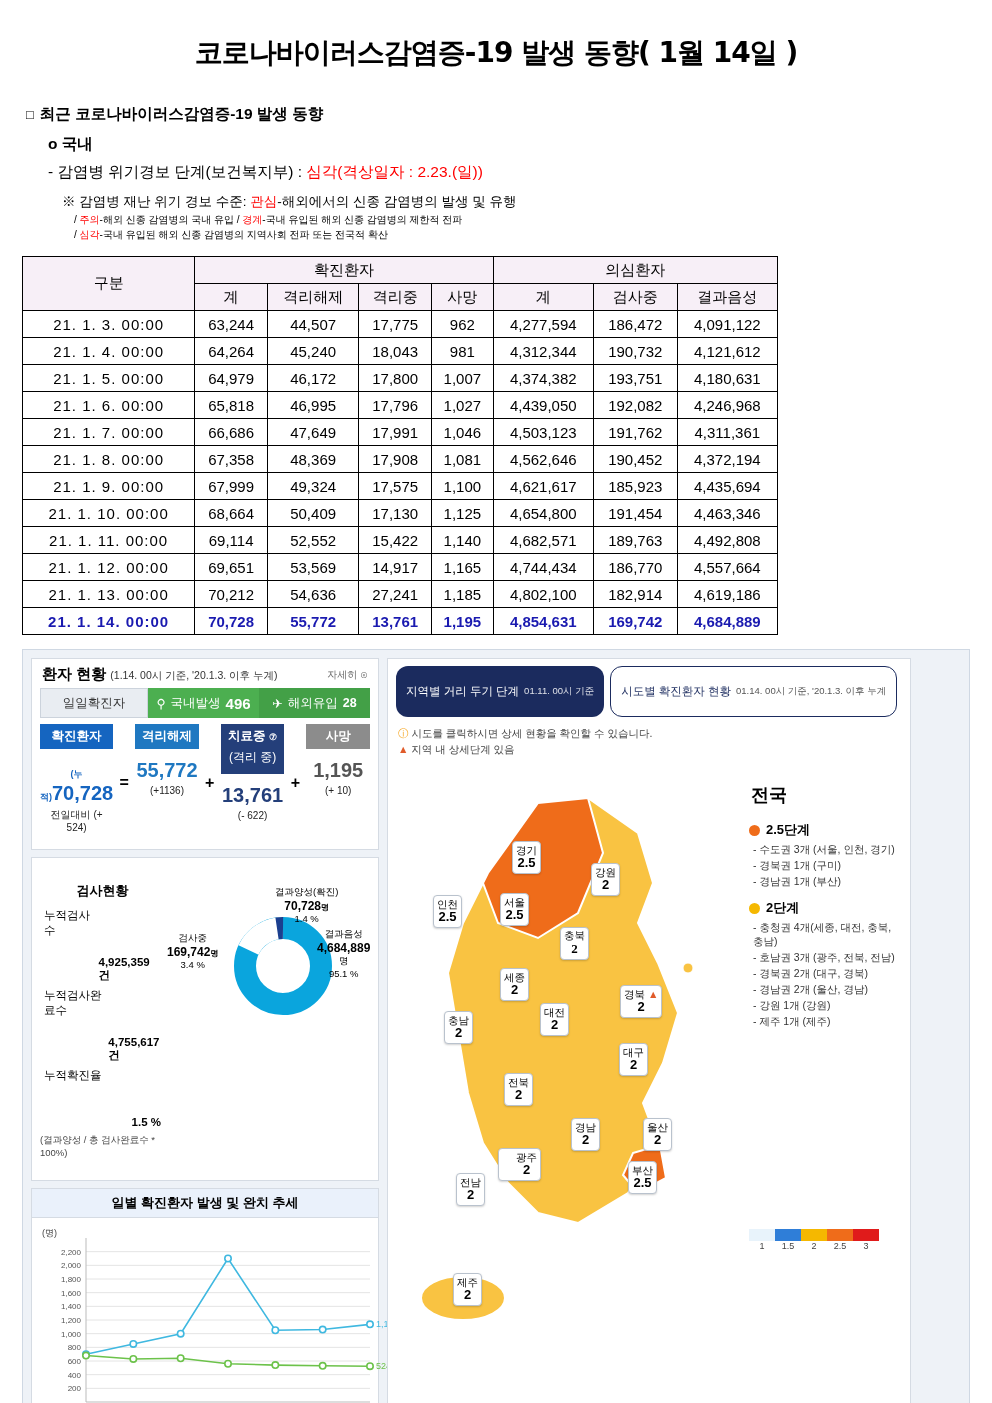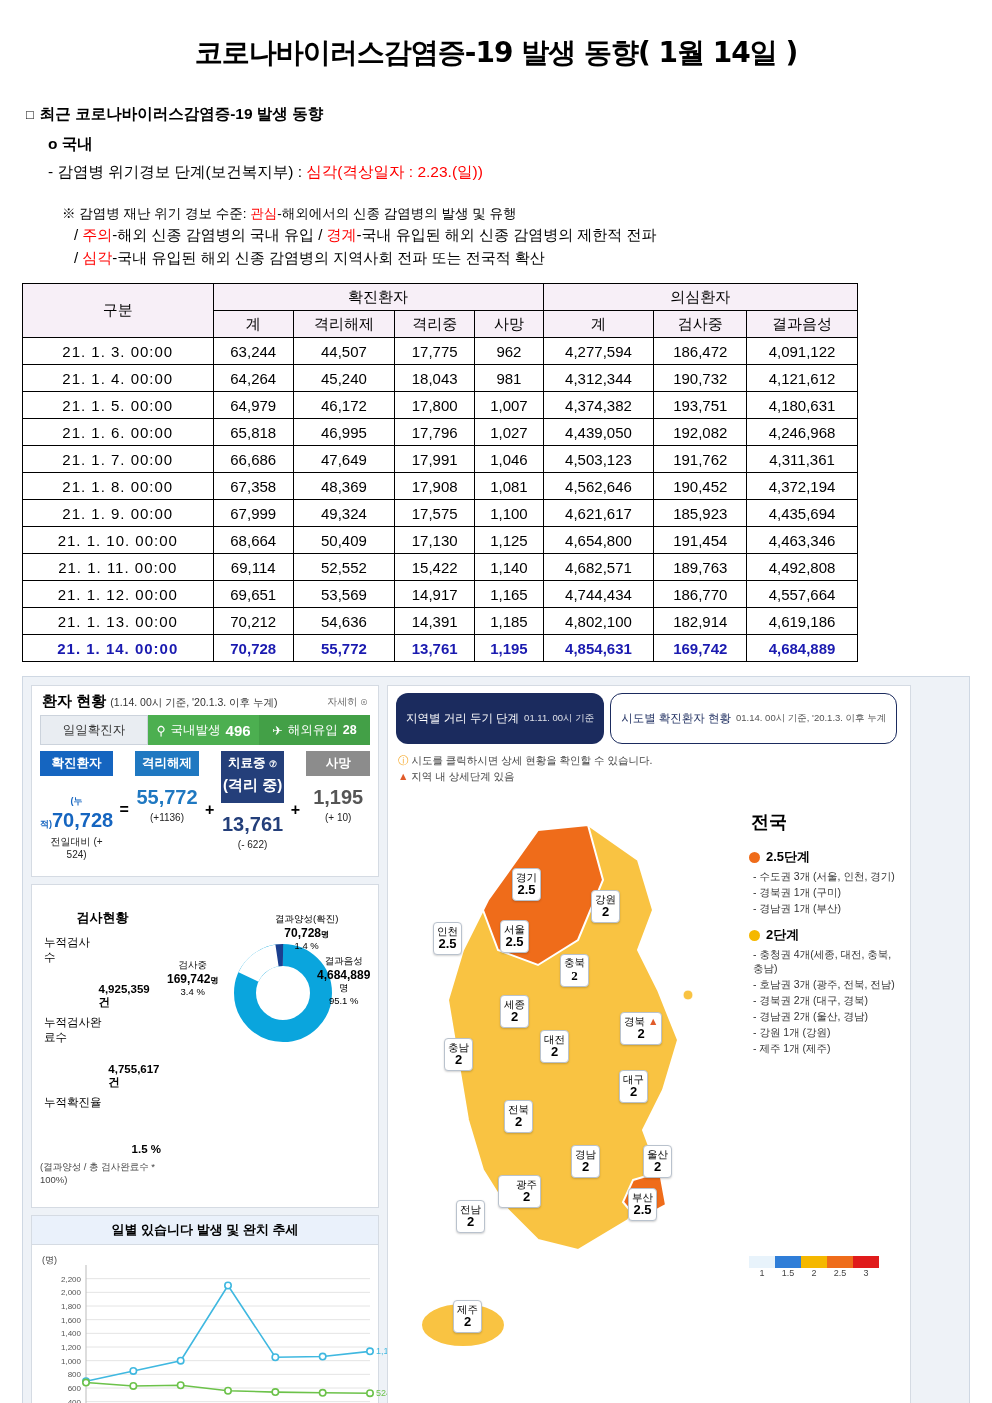--- a/index.html
+++ b/index.html
@@ -21,25 +21,25 @@
     margin: 34px 0 30px 0;
     font-family: "DejaVu Sans", sans-serif;
   }
 
   .bullets { font-size: 15.5px; line-height: 1.55; }
   .b1 { font-weight: bold; margin-left: 4px; }
   .b1 .sq { font-size: 13px; margin-right: 6px; }
   .b2 { font-weight: bold; margin-left: 26px; margin-top: 6px; }
   .b3 { font-weight: normal; margin-left: 26px; margin-top: 4px; }
   .red { color: #ff0000; }
-  .note { font-size: 13.5px; margin-left: 40px; margin-top: 20px; line-height:1.5;}
-  .note2 { font-size: 15px; margin-left: 52px; line-height:1.5;}
+  .note { font-size: 13.5px; margin-left: 40px; margin-top: 8px; line-height:1.5;}
+  .note2 { font-size: 10px; margin-left: 52px; line-height:1.5;}
 
   table.stat {
-    width: 836px;
+    width: 756px;
     border-collapse: collapse;
     margin: 14px 0 0 0;
     font-size: 15px;
   }
   table.stat th, table.stat td {
     border: 1px solid #000;
     text-align: center;
     padding: 3px 4px;
     height: 27px;
   }
@@ -69,21 +69,21 @@
 
   .pill-row { display:flex; margin:0 0 6px 0; height:30px; }
   .pill-label { background:#e9edf2; color:#333; font-size:12.5px; display:flex; align-items:center; justify-content:center; width:108px; border:1px solid #ccd3dc;}
   .pill-green { background:#4caf50; color:#fff; flex:1; display:flex; align-items:center; justify-content:center; font-size:12.5px; gap:5px;}
   .pill-green b { font-size:15px; }
   .pill-green2 { background:#43a047; color:#fff; flex:1; display:flex; align-items:center; justify-content:center; font-size:12.5px; gap:5px;}
 
   .kpi { display:flex; text-align:center; }
   .kpi .col { flex:1; }
   .kpi .cap { color:#fff; font-size:12.5px; padding:4px 0; font-weight:bold; }
-  .kpi .cap.sub { font-size:15px; font-weight:bold; display:block; }
+  .kpi .cap.sub { font-size:12px; font-weight:normal; display:block; }
   .kpi .val { padding:10px 0 8px 0; font-weight:bold; font-size:20px; }
   .kpi .small { font-size:10px; font-weight:normal; display:block; margin-top:3px; color:#222;}
   .c-blue { background:#1565c0; }
   .c-blue2 { background:#1f78c1; }
   .c-navy { background:#243f7a; }
   .c-gray { background:#8c8c8c; }
   .v-blue { color:#1565c0; }
   .v-blue2 { color:#1f78c1; }
   .v-navy { color:#243f7a; }
   .v-gray { color:#555; }
@@ -265,21 +265,21 @@
           <td>14,917</td>
           <td>1,165</td>
           <td>4,744,434</td>
           <td>186,770</td>
           <td>4,557,664</td>
         </tr>
         <tr>
           <td class="date">21.  1. 13.  00:00</td>
           <td>70,212</td>
           <td>54,636</td>
-          <td>14,391</td>
+          <td>27,241</td>
           <td>1,185</td>
           <td>4,802,100</td>
           <td>182,914</td>
           <td>4,619,186</td>
         </tr>
         <tr class="last">
           <td class="date">21.  1. 14.  00:00</td>
           <td>70,728</td>
           <td>55,772</td>
           <td>13,761</td>
@@ -397,21 +397,21 @@
               <div>결과음성</div>
               <div style="font-weight:bold; font-size:12px;">4,684,889</div>
               <div>명</div>
               <div>95.1 %</div>
             </div>
           </div>
         </div>
       </div>
 
       <div class="card">
-        <div class="trend-title">일별 있습니다 발생 및 완치 추세</div>
+        <div class="trend-title">일별 확진환자 발생 및 완치 추세</div>
         <div style="padding:6px;">
           <svg id="trend-svg" width="372" height="210" viewBox="0 0 372 210">
               <text x="4" y="12" font-size="9" fill="#444">(명)</text>
               <line x1="48" y1="164.33333333333334" x2="332" y2="164.33333333333334" stroke="#e4e4e4" stroke-width="1"></line>
               <text x="43" y="167.33333333333334" font-size="8" fill="#555" text-anchor="end">200</text>
               <line x1="48" y1="150.66666666666666" x2="332" y2="150.66666666666666" stroke="#e4e4e4" stroke-width="1"></line>
               <text x="43" y="153.66666666666666" font-size="8" fill="#555" text-anchor="end">400</text>
               <line x1="48" y1="137" x2="332" y2="137" stroke="#e4e4e4" stroke-width="1"></line>
               <text x="43" y="140" font-size="8" fill="#555" text-anchor="end">600</text>
               <line x1="48" y1="123.33333333333334" x2="332" y2="123.33333333333334" stroke="#e4e4e4" stroke-width="1"></line>

